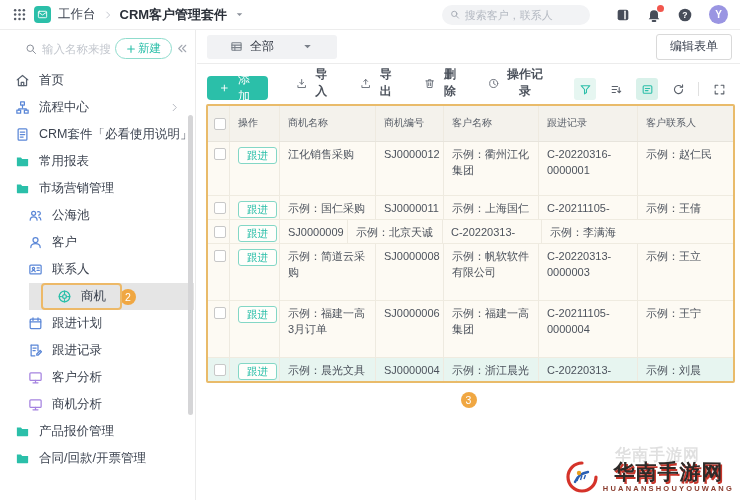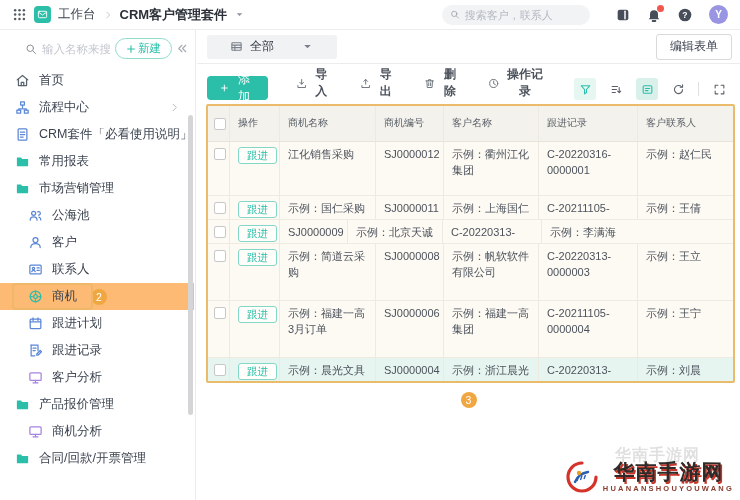--- a/index.html
+++ b/index.html
@@ -46,21 +46,21 @@
   .sb-search input::placeholder { color:#c3c7ce; }
   .newbtn { flex:none; height:21px; border:1px solid #8fdccd; border-radius:11px; color:#2bbfa9;
             background:#fff; font-size:11.5px; display:flex; align-items:center; gap:2px;
             padding:0 10px; cursor:pointer; font-family:inherit; }
   .newbtn .icon { width:10px; height:10px; }
   .collapse { width:13px; height:13px; color:#a2a7b0; cursor:pointer; flex:none; }
   .menu { position:absolute; top:37px; left:0; right:1px; bottom:0; overflow:hidden; }
   .mitem { position:relative; height:27px; display:flex; align-items:center; cursor:pointer; }
   .mitem.top { padding-left:15px; }
   .mitem.sub { padding-left:28px; }
-  .mitem.selected { background:#fdba74; }
+  .mitem.selected { background:#e5e5e5;margin-left:29px; }
   .micon { width:15px; height:15px; margin-right:9px; display:inline-flex; flex:none; }
   .micon svg { width:100%; height:100%; }
   .mlabel { font-size:12.5px; color:#3c4350; white-space:nowrap; }
   .mchev { width:11px; height:11px; color:#b0b4bc; position:absolute; right:14px; display:inline-flex; }
   .mchev svg { width:100%; height:100%; }
   .c-grey { color:#5a6370; } .c-blue { color:#5b87d7; } .c-teal { color:#2bbfa9; } .c-purple { color:#a583e0; }
   .anno-box { position:absolute; top:0; bottom:0; border:2px solid #edb968; border-radius:4px; pointer-events:none; }
   .box1 { left:5px; width:143px; }
   .box2 { left:12px; width:81px; }
   .anno-badge { width:16px; height:16px; border-radius:50%; background:#f0a742; color:#fff;
@@ -343,36 +343,36 @@
         </div>
         <div class="mitem sub">
           <span class="micon c-purple">
             <svg viewBox="0 0 24 24" fill="none" stroke="currentColor" stroke-width="2" stroke-linecap="round" stroke-linejoin="round">
               <rect x="3" y="4.5" width="18" height="12" rx="1.5"></rect>
               <path d="M12 16.5v3M8 20.5h8"></path>
             </svg>
           </span>
           <span class="mlabel">客户分析</span>
         </div>
+        <div class="mitem sub">
+          <span class="micon c-purple">
+            <svg viewBox="0 0 24 24" fill="none" stroke="currentColor" stroke-width="2" stroke-linecap="round" stroke-linejoin="round">
+              <rect x="3" y="4.5" width="18" height="12" rx="1.5"></rect>
+              <path d="M12 16.5v3M8 20.5h8"></path>
+            </svg>
+          </span>
+          <span class="mlabel">商机分析</span>
+        </div>
         <div class="mitem top">
           <span class="micon c-teal">
             <svg viewBox="0 0 24 24" fill="none" stroke="currentColor" stroke-width="2" stroke-linecap="round" stroke-linejoin="round">
               <path d="M3 5.5h6.5l2 2.5H21v10.5a1 1 0 0 1-1 1H4a1 1 0 0 1-1-1z" fill="currentColor" stroke="none"></path>
             </svg>
           </span>
           <span class="mlabel">产品报价管理</span>
-        </div>
-        <div class="mitem sub">
-          <span class="micon c-purple">
-            <svg viewBox="0 0 24 24" fill="none" stroke="currentColor" stroke-width="2" stroke-linecap="round" stroke-linejoin="round">
-              <rect x="3" y="4.5" width="18" height="12" rx="1.5"></rect>
-              <path d="M12 16.5v3M8 20.5h8"></path>
-            </svg>
-          </span>
-          <span class="mlabel">商机分析</span>
         </div>
         <div class="mitem top">
           <span class="micon c-teal">
             <svg viewBox="0 0 24 24" fill="none" stroke="currentColor" stroke-width="2" stroke-linecap="round" stroke-linejoin="round">
               <path d="M3 5.5h6.5l2 2.5H21v10.5a1 1 0 0 1-1 1H4a1 1 0 0 1-1-1z" fill="currentColor" stroke="none"></path>
             </svg>
           </span>
           <span class="mlabel">合同/回款/开票管理</span>
         </div>
       </nav>

